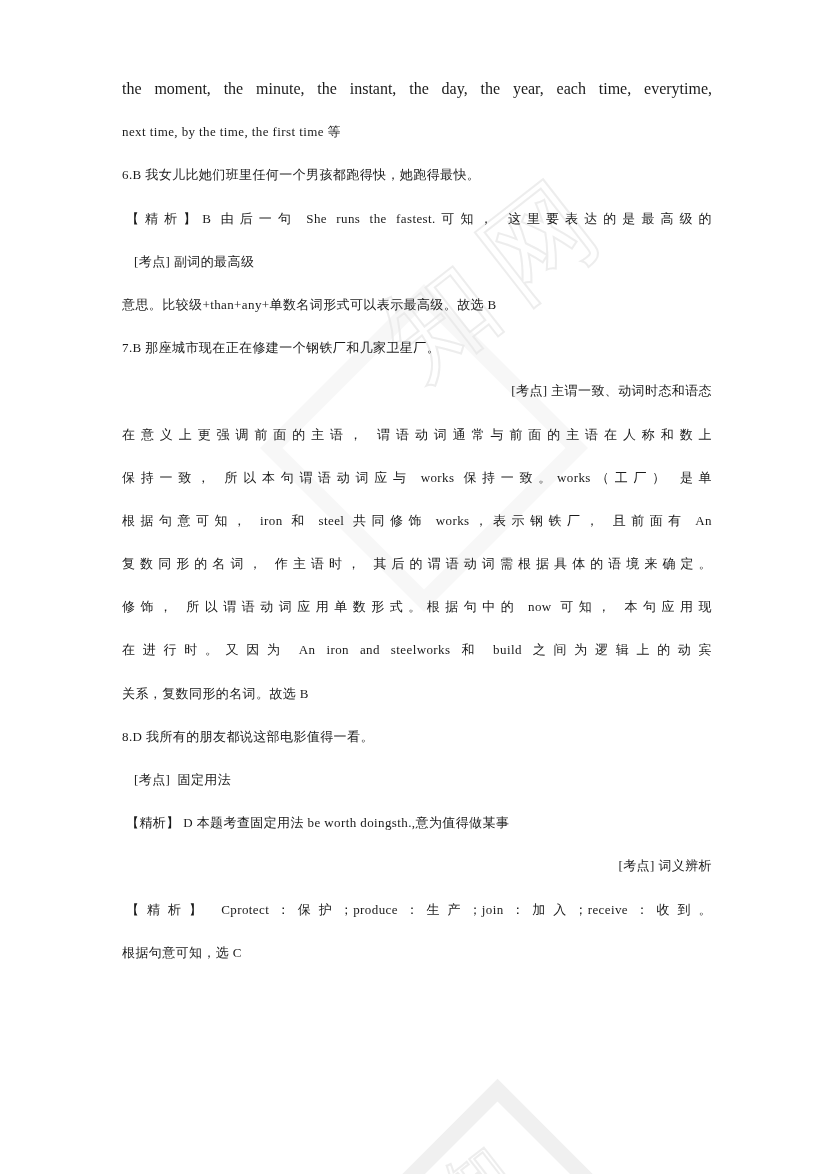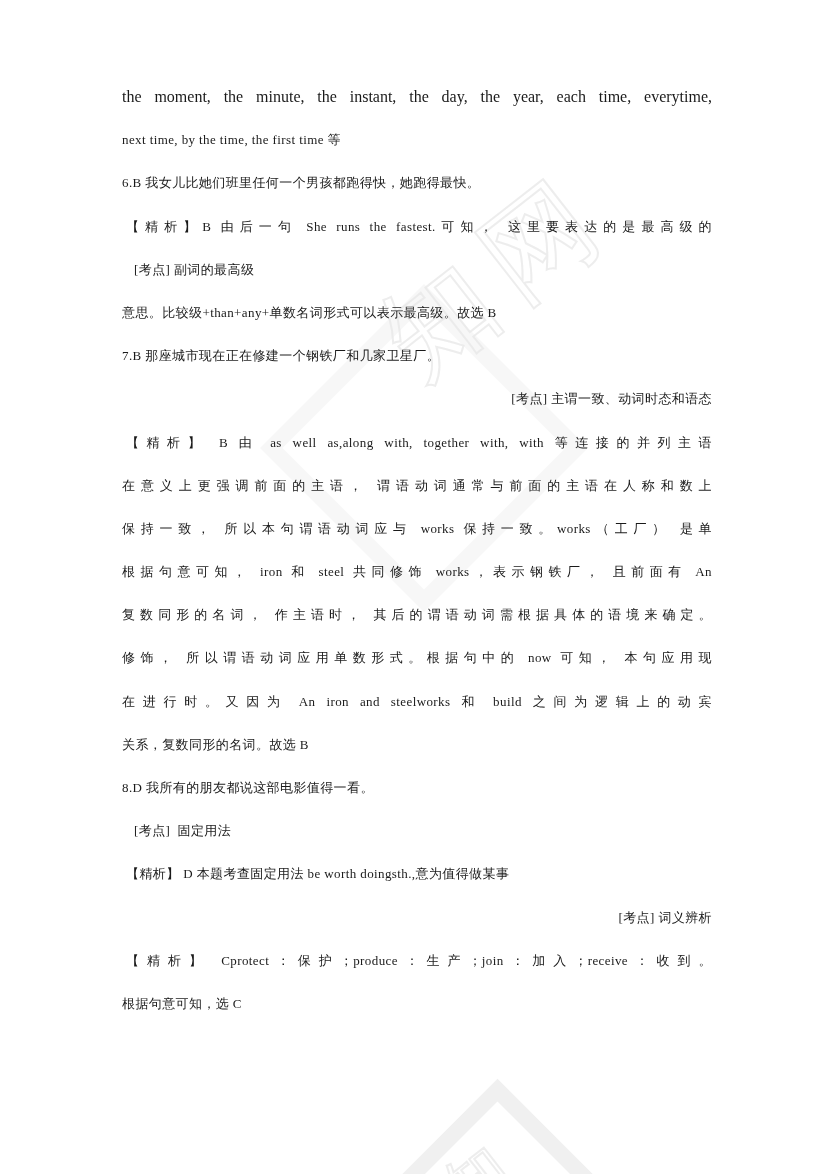--- a/index.html
+++ b/index.html
@@ -10,21 +10,21 @@
     height:1174px;
     background:#ffffff;
     overflow:hidden;
     font-family:"Liberation Serif","DejaVu Serif",serif;
     color:#1a1a1a;
   }
   
   .content{
     position:absolute;
     left:122px;
-    top:75px;
+    top:67px;
     width:590px;
     z-index:2;
   }
   .line{
     width:100%;
     box-sizing:border-box;
     height:43.2px;
     line-height:43.2px;
     font-size:13px;
     letter-spacing:0.4px;
@@ -83,21 +83,20 @@
 
   <div class="content">
       <div class="line j en">the moment, the minute, the instant, the day, the year, each time, everytime,</div>
       <div class="line">next time, by the time, the first time 等</div>
       <div class="line">6.B 我女儿比她们班里任何一个男孩都跑得快，她跑得最快。</div>
       <div class="line j" style="padding-left: 4px;">【精析】B 由后一句 She runs the fastest.可知， 这里要表达的是最高级的</div>
       <div class="line" style="padding-left: 12px;">[考点] 副词的最高级</div>
       <div class="line">意思。比较级+than+any+单数名词形式可以表示最高级。故选 B</div>
       <div class="line">7.B 那座城市现在正在修建一个钢铁厂和几家卫星厂。</div>
       <div class="line" style="padding-left: 12px; text-align: right;">[考点] 主谓一致、动词时态和语态</div>
-      <div class="line j" style="padding-left: 4px;">【精析】 B 由 as well as,along with, together with, with 等连接的并列主语</div>
       <div class="line j">在意义上更强调前面的主语， 谓语动词通常与前面的主语在人称和数上</div>
       <div class="line j">保持一致， 所以本句谓语动词应与 works 保持一致。works（工厂） 是单</div>
       <div class="line j">根据句意可知， iron 和 steel 共同修饰 works，表示钢铁厂， 且前面有 An</div>
       <div class="line j">复数同形的名词， 作主语时， 其后的谓语动词需根据具体的语境来确定。</div>
       <div class="line j">修饰， 所以谓语动词应用单数形式。根据句中的 now 可知， 本句应用现</div>
       <div class="line j">在进行时。又因为 An iron and steelworks 和 build 之间为逻辑上的动宾</div>
       <div class="line">关系，复数同形的名词。故选 B</div>
       <div class="line">8.D 我所有的朋友都说这部电影值得一看。</div>
       <div class="line" style="padding-left: 12px;">[考点]  固定用法</div>
       <div class="line" style="padding-left: 4px;">【精析】 D 本题考查固定用法 be worth doingsth.,意为值得做某事</div>

